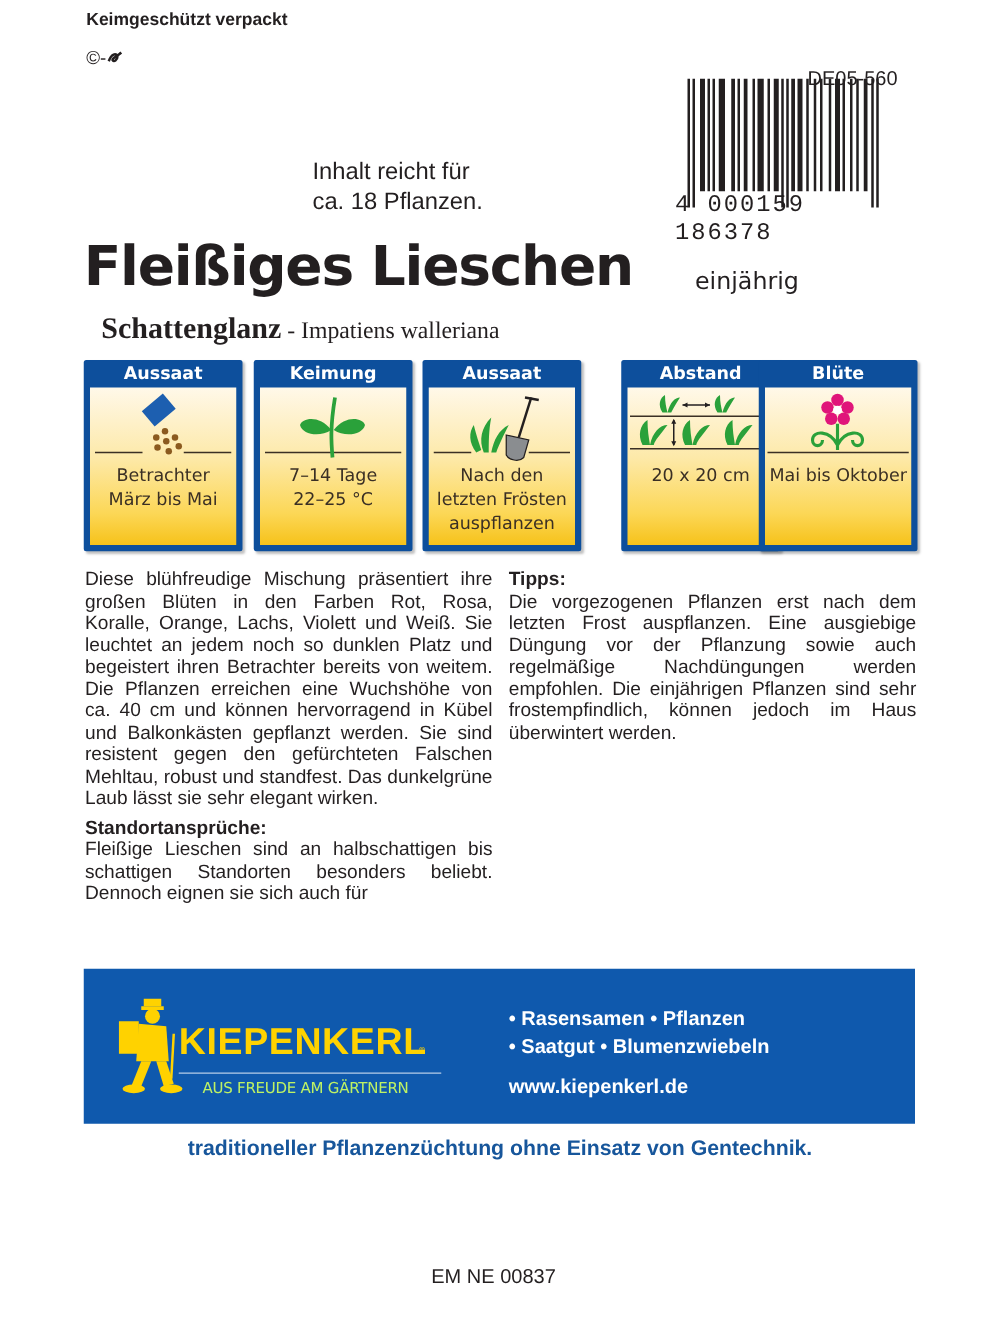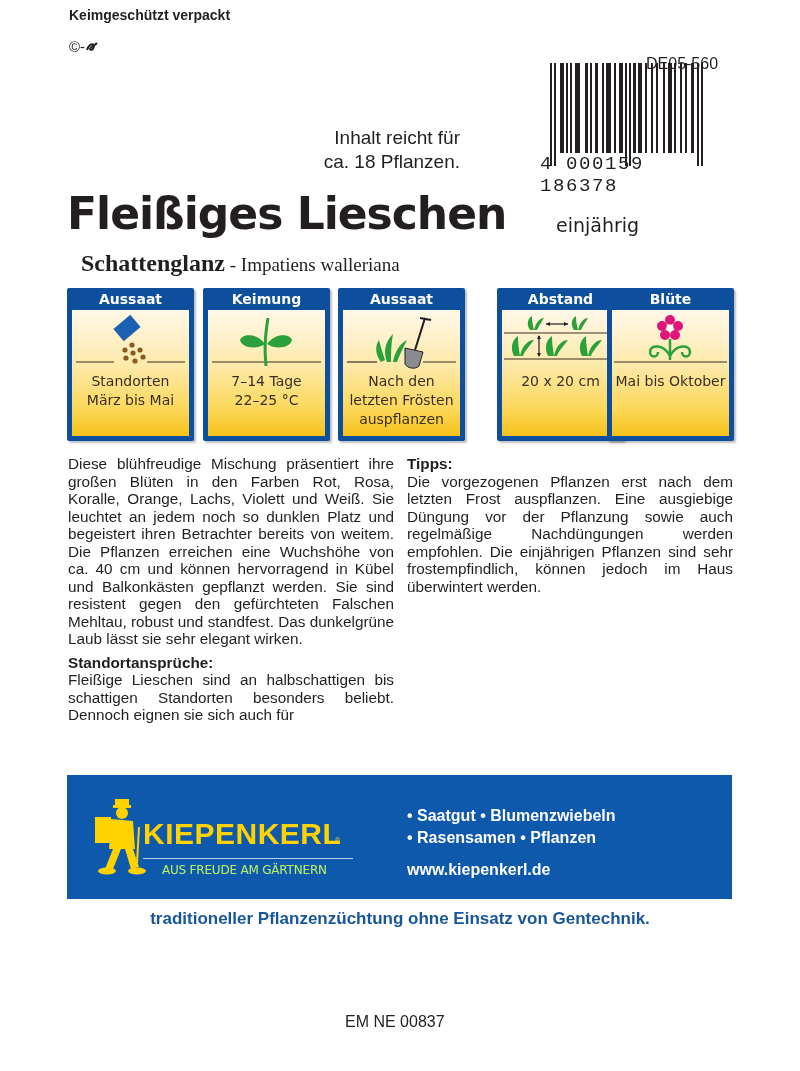--- a/index.html
+++ b/index.html
@@ -5,21 +5,21 @@
   * { box-sizing: border-box; margin: 0; padding: 0; }
   html, body { width: 800px; height: 1071px; background: #ffffff; overflow: hidden; }
   body { position: relative; font-family: "Liberation Sans", sans-serif; color: #231f20; }
 
   .abs { position: absolute; }
 
   .top-note { left: 69px; top: 7px; font-size: 14px; font-weight: bold; color: #231f20; }
   .copyright { left: 69px; top: 38px; font-size: 15px; color: #231f20; }
   .article-no { left: 646px; top: 27px; font-size: 16px; color: #231f20; margin-top: 28px; }
 
-  .content-note { left: 250px; top: 126px; width: 210px; text-align: right; font-size: 19px; line-height: 24px; color: #231f20; }
+  .content-note { left: 250px; top: 126px; width: 210px; text-align: left; font-size: 19px; line-height: 24px; color: #231f20; }
 
   .barcode { left: 540px; top: 63px; width: 185px; height: 113px; }
   .barcode-bars { position: absolute; left: 10px; top: 0; width: 172px; height: 100px; display: flex; align-items: stretch; }
   .barcode-bars span { display: block; background: #231f20; height: 90px; }
   .barcode-bars span.guard { height: 103px; }
   .barcode-bars span.gap { background: transparent; }
   .barcode-digits { position: absolute; left: 0; top: 90px; font-family: "Liberation Mono", monospace; font-size: 19px; letter-spacing: 1.6px; color: #231f20; background: transparent; }
 
   .title { left: 67px; top: 188px; font-size: 44px; font-weight: bold; font-family: "DejaVu Sans", sans-serif; letter-spacing: -1px; color: #231f20; }
   .title-sub { left: 556px; top: 214px; font-size: 19px; font-family: "DejaVu Sans", sans-serif; color: #231f20; }
@@ -147,21 +147,21 @@
         <line x1="75" y1="48" x2="113" y2="48" stroke="#3a2f24" stroke-width="1.2"></line>
         <circle cx="60" cy="31" r="2.6" fill="#8b5a1f"></circle>
           <circle cx="53" cy="36" r="2.6" fill="#8b5a1f"></circle>
         <circle cx="61" cy="39" r="2.6" fill="#8b5a1f"></circle>
           <circle cx="68" cy="36" r="2.6" fill="#8b5a1f"></circle>
         <circle cx="54" cy="44" r="2.6" fill="#8b5a1f"></circle>
           <circle cx="63" cy="47" r="2.6" fill="#8b5a1f"></circle>
           <circle cx="71" cy="43" r="2.6" fill="#8b5a1f"></circle>
       </svg>
       <div class="text">
-        <div>Standorten</div>
+        <div>Betrachter</div>
         <div>März bis Mai</div>
       </div>
     </div>
   </div>
 
   <div class="info-box" style="left:136px">
     <div class="hdr">Keimung</div>
     <div class="body">
       <svg class="icon" viewBox="0 0 117 56" width="117" height="56">
         <line x1="4" y1="48" x2="113" y2="48" stroke="#3a2f24" stroke-width="1.2"></line>
@@ -275,22 +275,22 @@
         <ellipse cx="42" cy="74" rx="9" ry="3.5"></ellipse>
       </g>
       <line x1="44" y1="30" x2="42" y2="66" stroke="#ffd200" stroke-width="2"></line>
     </svg>
     <div class="logo-word">KIEPENKERL</div>
     <div class="logo-reg">®</div>
     <div class="logo-rule"></div>
     <div class="logo-tagline">AUS FREUDE AM GÄRTNERN</div>
   </div>
   <div class="brand-products">
+    <div>• Rasensamen • Pflanzen</div>
     <div>• Saatgut • Blumenzwiebeln</div>
-    <div>• Rasensamen • Pflanzen</div>
   </div>
   <div class="brand-url">www.kiepenkerl.de</div>
 </div>
 
 <div class="abs quality">
   <div>traditioneller Pflanzenzüchtung ohne Einsatz von Gentechnik.</div>
 </div>
 <div class="abs emne">EM NE 00837</div>
 
 </body></html>

